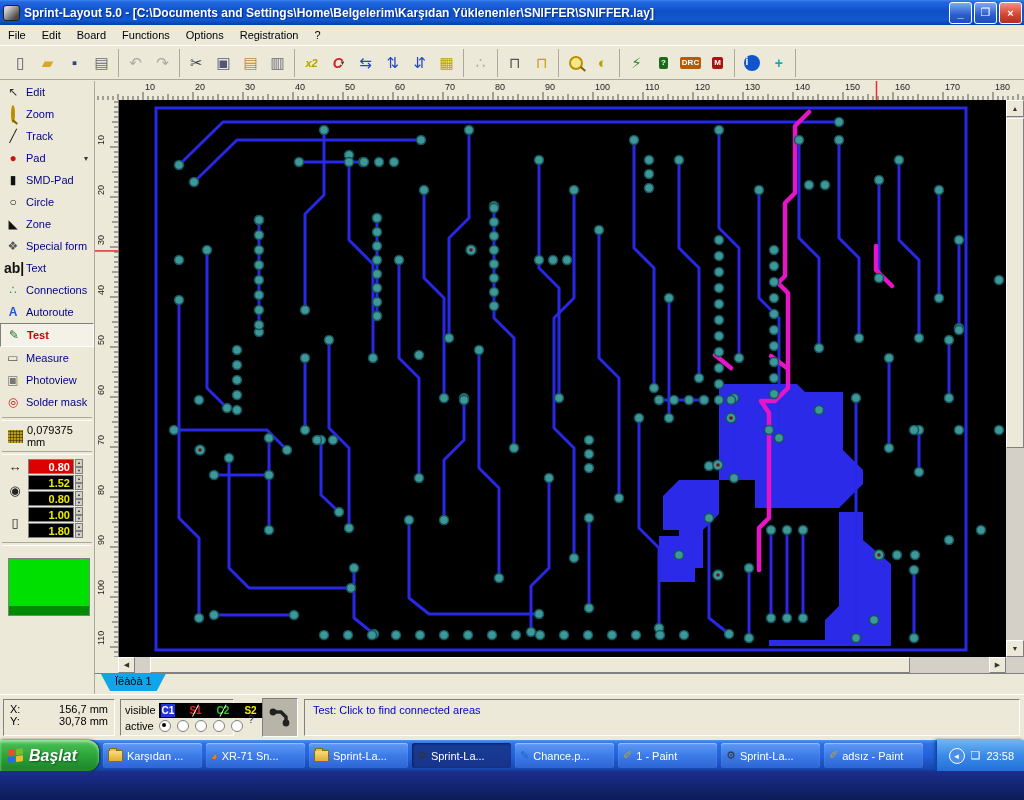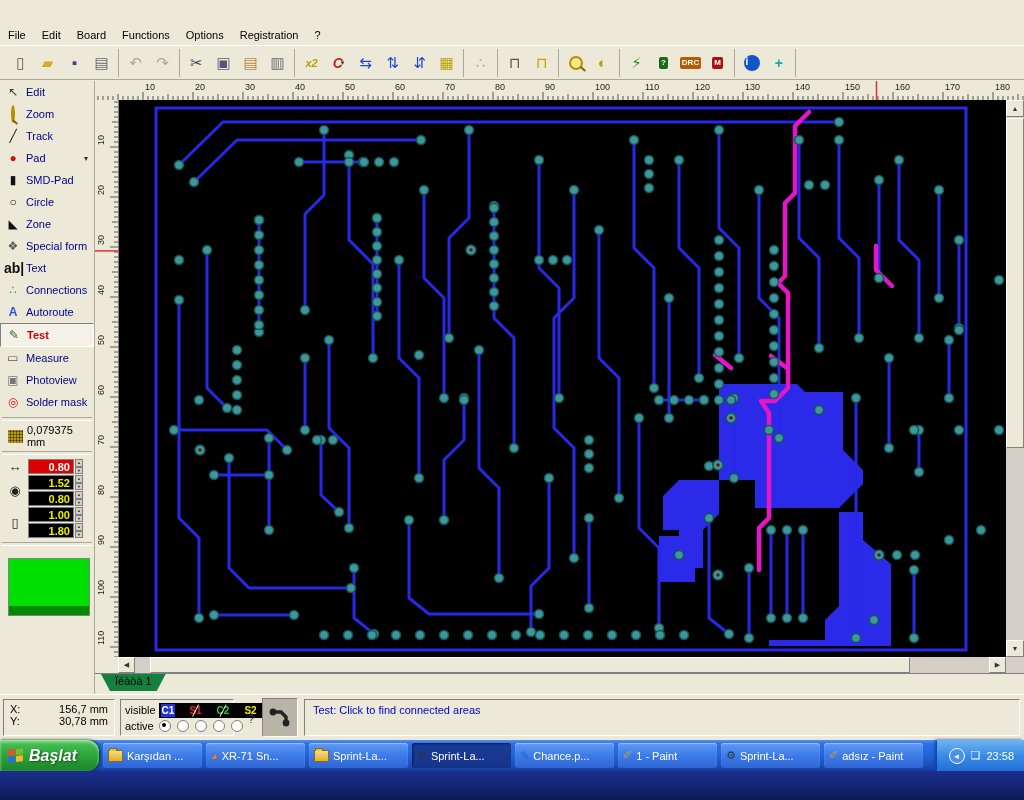--- a/index.html
+++ b/index.html
@@ -63,21 +63,21 @@
   
   .sb{position:absolute;background:#D4D0C8;}
   #vscroll{left:1006px;top:100px;width:18px;height:557px;}
   #hscroll{left:118px;top:657px;width:888px;height:16px;}
   #corner-br{left:1006px;top:657px;width:18px;height:16px;}
   .sb-btn{position:absolute;background:#ECE9D8;border:1px solid;border-color:#fff #808080 #808080 #fff;
     display:flex;align-items:center;justify-content:center;font-size:7px;color:#333;box-sizing:border-box;}
   .sb-thumb{position:absolute;background:#ECE9D8;border:1px solid;border-color:#fff #808080 #808080 #fff;box-sizing:border-box;}
   
   #tabbar{position:absolute;left:95px;top:673px;width:929px;height:20px;background:#ECE9D8;border-top:1px solid #808080;}
-  #board-tab{position:absolute;left:6px;top:0;height:16px;padding:1px 14px 0 14px;background:#15803d;
+  #board-tab{position:absolute;left:6px;top:0;height:16px;padding:1px 14px 0 14px;background:#0ea5e9;
     clip-path:polygon(0 0,100% 0,calc(100% - 9px) 100%,9px 100%);
     filter:drop-shadow(0 1px 0 #808080);color:#000;}
   
   #statusbar{position:absolute;left:0;top:694px;width:1024px;height:45px;background:#ECE9D8;border-top:1px solid #fff;}
   .spanel{position:absolute;border:1px solid;border-color:#808080 #fff #fff #808080;background:#ECE9D8;box-sizing:border-box;}
   #sp-coords{left:3px;top:4px;width:112px;height:37px;padding:3px 6px;color:#000;}
   #sp-coords div{display:flex;justify-content:space-between;}
   #sp-layers{left:120px;top:4px;width:114px;height:37px;padding:2px 4px 2px 4px;color:#000;}
   .lrow{display:flex;align-items:center;height:16px;}
   .lrow .lbl{width:36px;text-align:right;margin-right:3px;}
@@ -116,20 +116,27 @@
     display:flex;align-items:center;justify-content:center;font-size:9px;color:#fff;}
   #understrip{position:absolute;left:0;top:771px;width:1024px;height:29px;
     background:linear-gradient(180deg,#1B2F8F,#0C1B56);}
   svg text{font-family:"Liberation Sans","DejaVu Sans",sans-serif;}
 </style>
 </head>
 <body>
 
 <div id="screen">
 
+  <div id="titlebar">
+    <span class="appicon"></span>
+    <span id="title-text">Sprint-Layout 5.0 - [C:\Documents and Settings\Home\Belgelerim\Karşıdan Yüklenenler\SNIFFER\SNIFFER.lay]</span>
+    <span class="winbtn">_</span>
+    <span class="winbtn">❐</span>
+    <span class="winbtn close">×</span>
+  </div>
 
   <div id="menubar">
       <span class="menu-item">File</span>
       <span class="menu-item">Edit</span>
       <span class="menu-item">Board</span>
       <span class="menu-item">Functions</span>
       <span class="menu-item">Options</span>
       <span class="menu-item">Registration</span>
       <span class="menu-item">?</span>
     </div>

